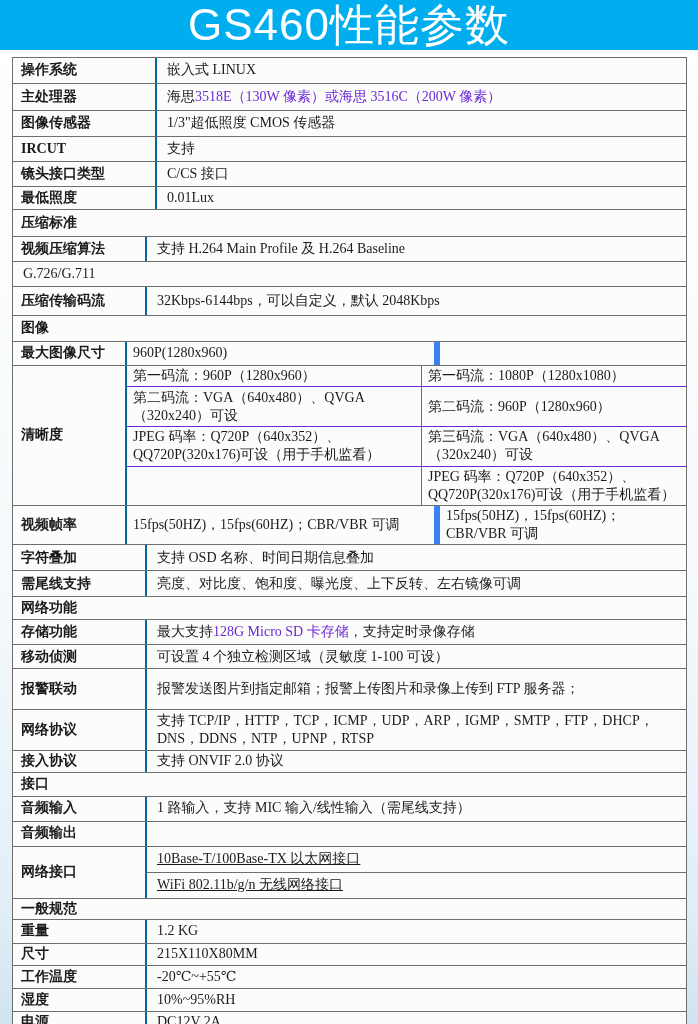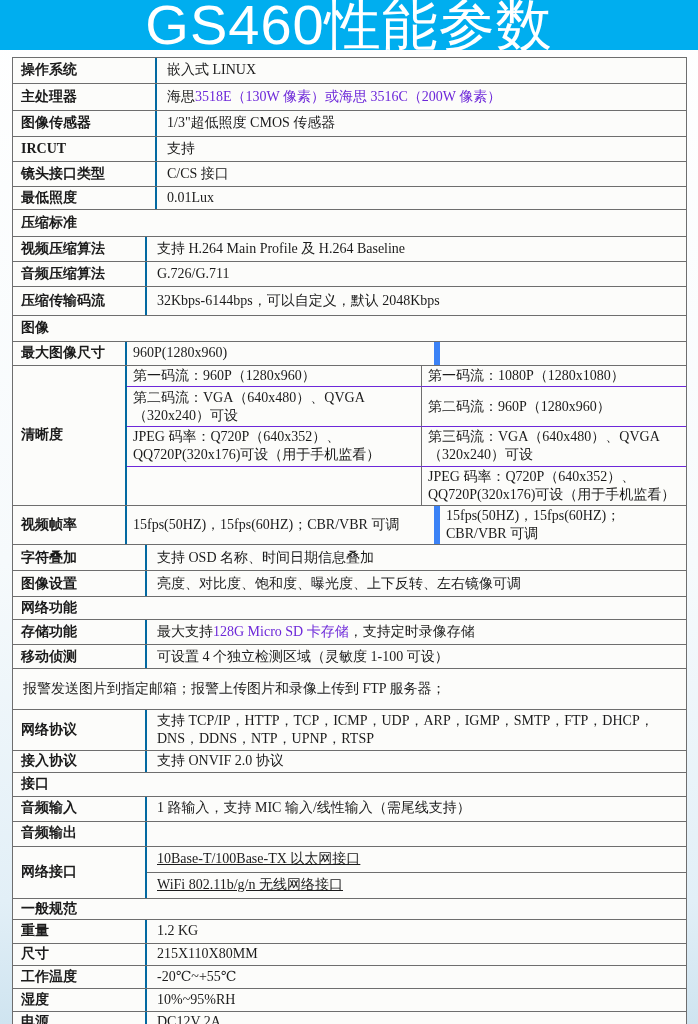--- a/index.html
+++ b/index.html
@@ -9,21 +9,21 @@
     color:#1b1b1b;
     background:linear-gradient(180deg,#ffffff 0%,#f6fafc 55%,#e2eff7 88%,#cfe4f0 100%);
   }
   .banner{
     position:absolute;top:0;left:0;width:698px;height:50px;
     background:#00aeef;
     display:flex;align-items:center;justify-content:center;
   }
   .banner h1{
     margin:0;font-family:"Liberation Sans","DejaVu Sans",sans-serif;
-    font-weight:400;font-size:56px;line-height:48px;color:#ffffff;letter-spacing:1px;
+    font-weight:400;font-size:44px;line-height:48px;color:#ffffff;letter-spacing:1px;
   }
   .spec-table{
     position:absolute;top:57px;left:12px;right:11px;
     border:1px solid #6e6e6e;border-bottom:none;
     background:#fcfcfa;
     font-size:14px;line-height:1.3;
   }
   .row{display:flex;align-items:stretch;border-bottom:1px solid #6e6e6e;min-height:var(--h,24px);}
   .lbl{
     width:var(--lw,120px);flex:none;border-right:2px solid #0369a1;
@@ -87,21 +87,20 @@
     <div class="lbl">最低照度</div>
     <div class="val">0.01Lux</div>
   </div>
 
   <div class="sec" style="--h:24px">压缩标准</div>
   <div class="row sb" style="--h:24px">
     <div class="lbl">视频压缩算法</div>
     <div class="val">支持 H.264 Main Profile 及 H.264 Baseline</div>
   </div>
   <div class="row sb" style="--h:24px">
-    <div class="lbl">音频压缩算法</div>
     <div class="val">G.726/G.711</div>
   </div>
   <div class="row sb" style="--h:28px">
     <div class="lbl">压缩传输码流</div>
     <div class="val">32Kbps-6144bps，可以自定义，默认 2048Kbps</div>
   </div>
 
   <div class="sec" style="--h:23px">图像</div>
   <div class="row si" style="--h:23px">
     <div class="lbl">最大图像尺寸</div>
@@ -123,38 +122,39 @@
   <div class="row si" style="--h:22px">
     <div class="lbl">视频帧率</div>
     <div class="mid">15fps(50HZ)，15fps(60HZ)；CBR/VBR 可调</div>
     <div class="rgt">15fps(50HZ)，15fps(60HZ)；CBR/VBR 可调</div>
   </div>
   <div class="row sb" style="--h:25px">
     <div class="lbl">字符叠加</div>
     <div class="val">支持 OSD 名称、时间日期信息叠加</div>
   </div>
   <div class="row sb" style="--h:25px">
-    <div class="lbl">图像设置</div>
+    <div class="lbl">需尾线支持</div>
     <div class="val">亮度、对比度、饱和度、曝光度、上下反转、左右镜像可调</div>
   </div>
 
   <div class="sec" style="--h:20px">网络功能</div>
   <div class="row sb" style="--h:24px">
     <div class="lbl">存储功能</div>
     <div class="val">
         <span>最大支持 </span>
         <span class="red">128G Micro SD 卡存储</span>
         <span>，支持定时录像存储</span>
       </div>
   </div>
   <div class="row sb" style="--h:23px">
     <div class="lbl">移动侦测</div>
     <div class="val">可设置 4 个独立检测区域（灵敏度 1-100 可设）</div>
   </div>
   <div class="row sb" style="--h:40px">
+    <div class="lbl">报警联动</div>
     <div class="val">报警发送图片到指定邮箱；报警上传图片和录像上传到 FTP 服务器；</div>
   </div>
   <div class="row sb" style="--h:40px">
     <div class="lbl">网络协议</div>
     <div class="val">支持 TCP/IP，HTTP，TCP，ICMP，UDP，ARP，IGMP，SMTP，FTP，DHCP，DNS，DDNS，NTP，UPNP，RTSP</div>
   </div>
   <div class="row sb" style="--h:20px">
     <div class="lbl">接入协议</div>
     <div class="val">支持 ONVIF 2.0 协议</div>
   </div>

